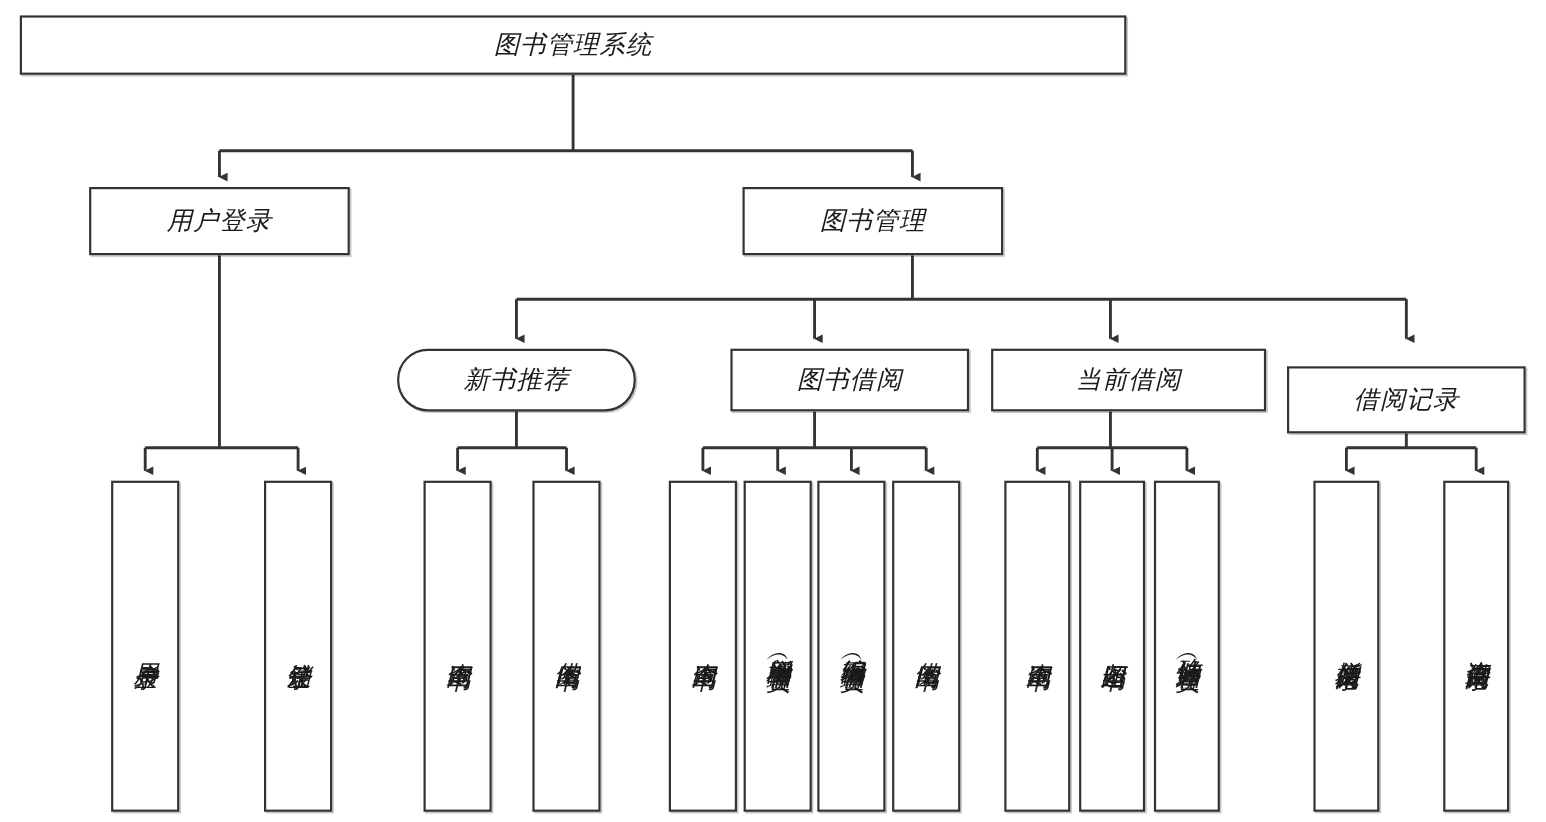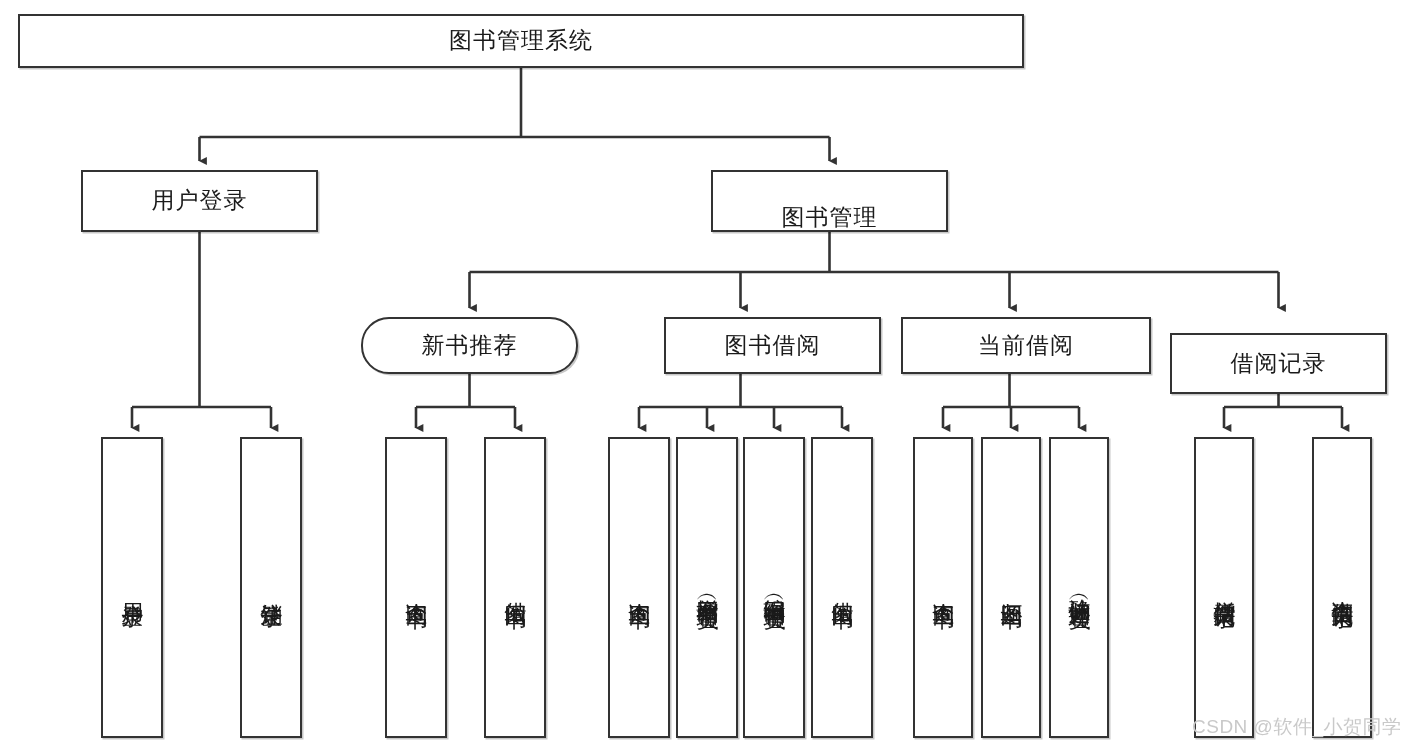--- a/index.html
+++ b/index.html
@@ -10,20 +10,21 @@
   }
   body {
     font-family: "Liberation Sans", "DejaVu Sans", sans-serif;
   }
   #canvas {
     position: relative;
     width: 1405px;
     height: 747px;
     background: #ffffff;
     overflow: hidden;
+    font-style: italic;
   }
   #wires {
     position: absolute;
     left: 0;
     top: 0;
     width: 1405px;
     height: 747px;
     pointer-events: none;
   }
   .node {
@@ -117,21 +118,21 @@
       </g>
   </svg>
 
   <div id="node-layer">
       <div class="node horiz" style="left: 18px; top: 14px; width: 1006px; height: 54px;">
         <span class="htxt">图书管理系统</span>
       </div>
       <div class="node horiz" style="left: 81px; top: 170px; width: 237px; height: 62px;">
         <span class="htxt">用户登录</span>
       </div>
-      <div class="node horiz" style="left: 711px; top: 170px; width: 237px; height: 62px; align-items: flex-end;">
+      <div class="node horiz" style="left: 675px; top: 170px; width: 237px; height: 62px;">
         <span class="htxt">图书管理</span>
       </div>
       <div class="node horiz" style="left: 361px; top: 317px; width: 217px; height: 57px; border-radius: 28px;">
         <span class="htxt">新书推荐</span>
       </div>
       <div class="node horiz" style="left: 664px; top: 317px; width: 217px; height: 57px;">
         <span class="htxt">图书借阅</span>
       </div>
       <div class="node horiz" style="left: 901px; top: 317px; width: 250px; height: 57px;">
         <span class="htxt">当前借阅</span>
@@ -173,15 +174,14 @@
         <span class="vtxt">确认归还（管理员）</span>
       </div>
       <div class="node vert" style="left: 1194px; top: 437px; width: 60px; height: 301px;">
         <span class="vtxt">新增借阅记录</span>
       </div>
       <div class="node vert" style="left: 1312px; top: 437px; width: 60px; height: 301px;">
         <span class="vtxt">查询借阅记录</span>
       </div>
     </div>
 
-  <div class="watermark" style="left: 1192px; top: 714px; color: rgb(201, 201, 201);">CSDN @软件_小贺同学</div>
 
 </div>
 
 </body></html>

